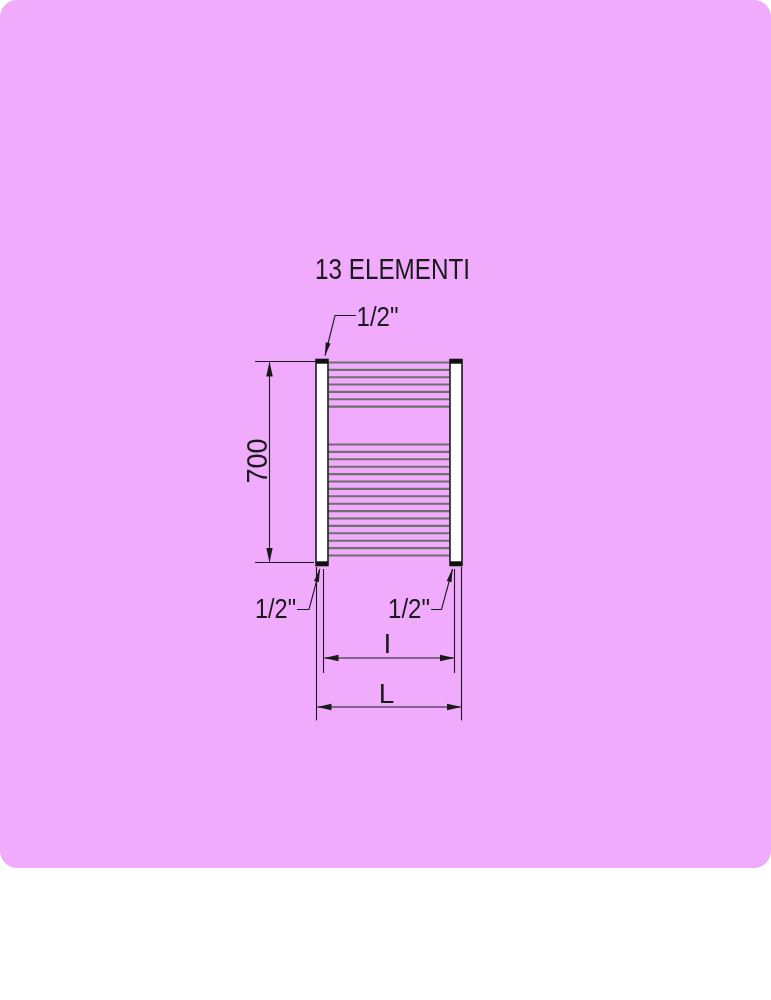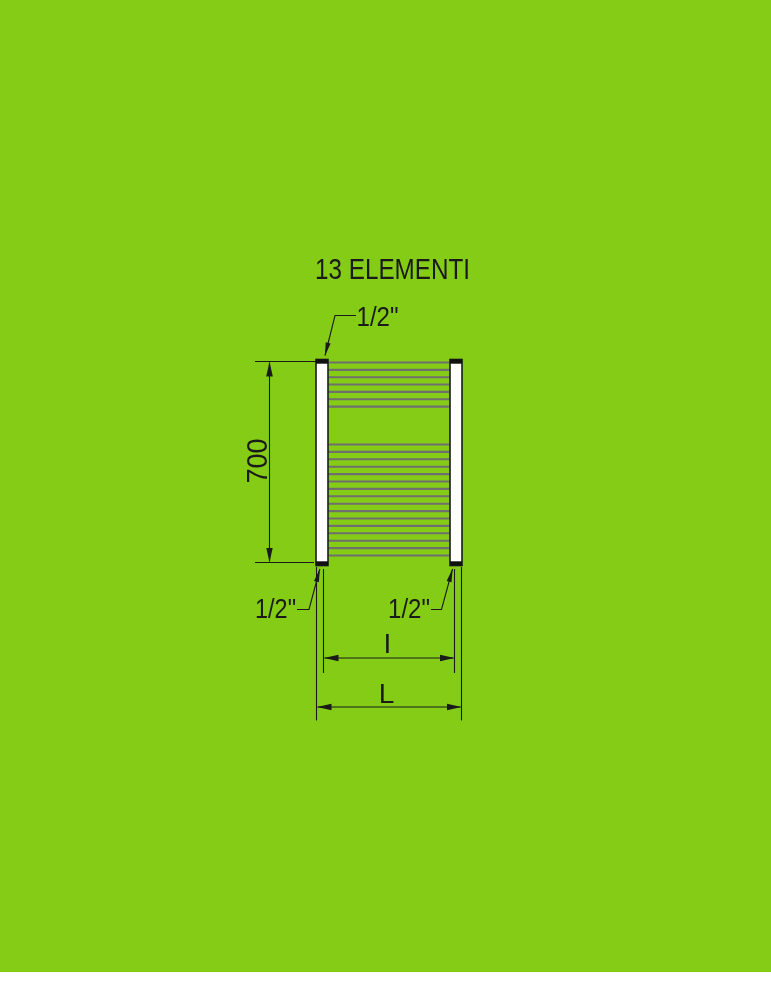--- a/index.html
+++ b/index.html
@@ -3,24 +3,25 @@
 <meta charset="utf-8">
 <style>
   html, body {
     margin: 0;
     padding: 0;
     background: #ffffff;
   }
   .canvas {
     position: relative;
     width: 771px;
-    height: 972px;
-    background: #84cc16;
+    height: 868px;
+    background: #f0abfc;
     overflow: hidden;
     font-family: "Liberation Sans", sans-serif;
+    border-radius: 17px;
   }
   svg { display: block; }
   svg text {
     fill: #1a1a1a;
     font-family: "Liberation Sans", sans-serif;
   }
   .t-title { font-size: 30px; }
   .t-label { font-size: 28px; }
   .thin  { stroke: #1a1a1a; stroke-width: 1.1; fill: none; }
   .thick { stroke: #1a1a1a; stroke-width: 1.6; }

